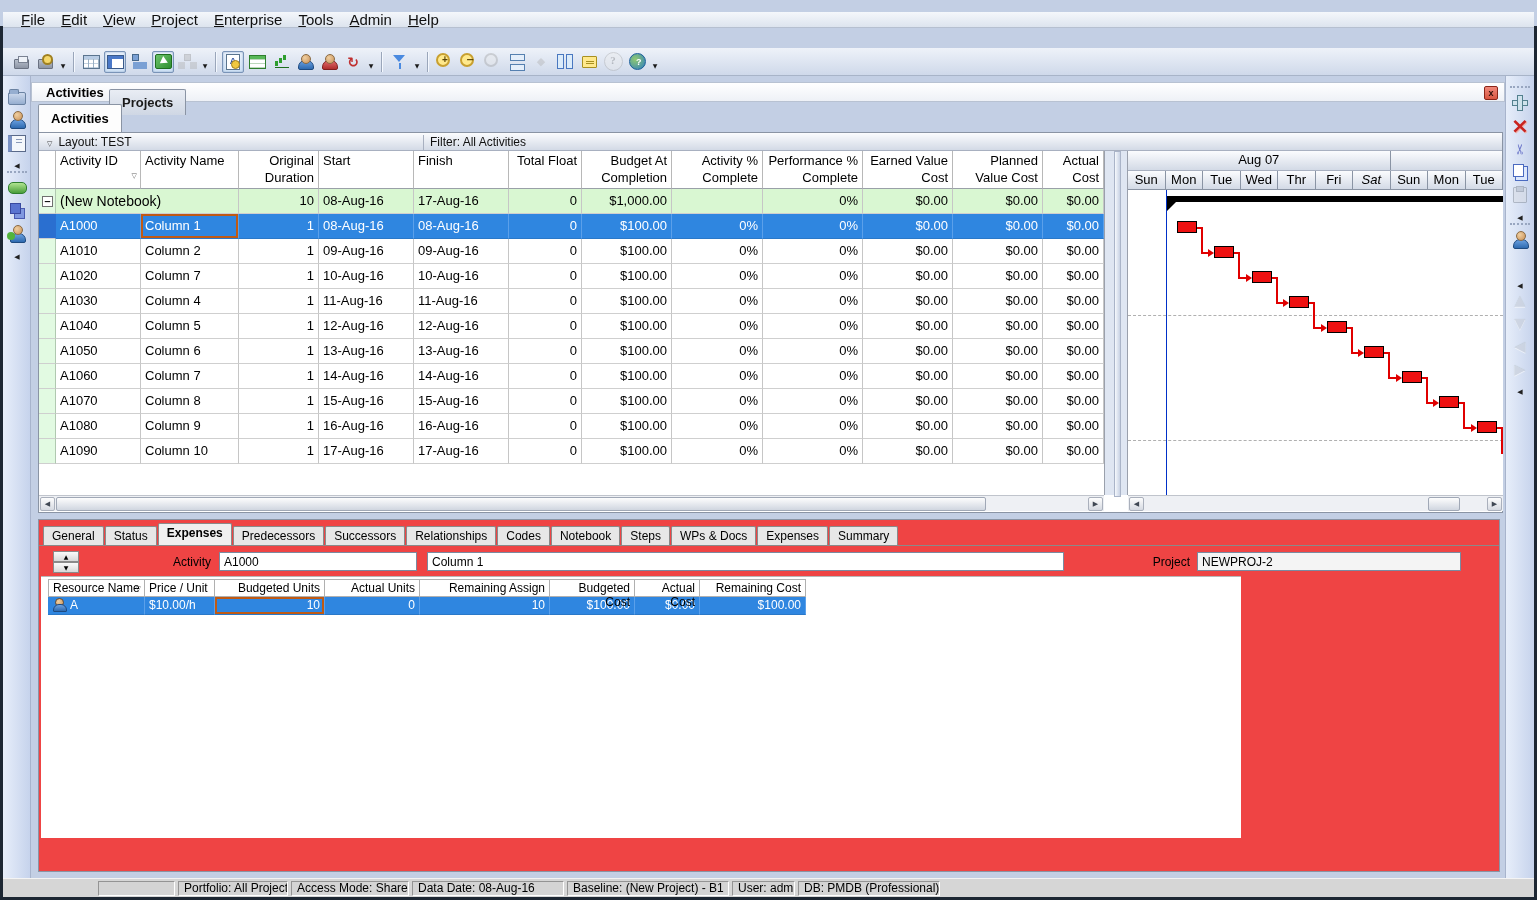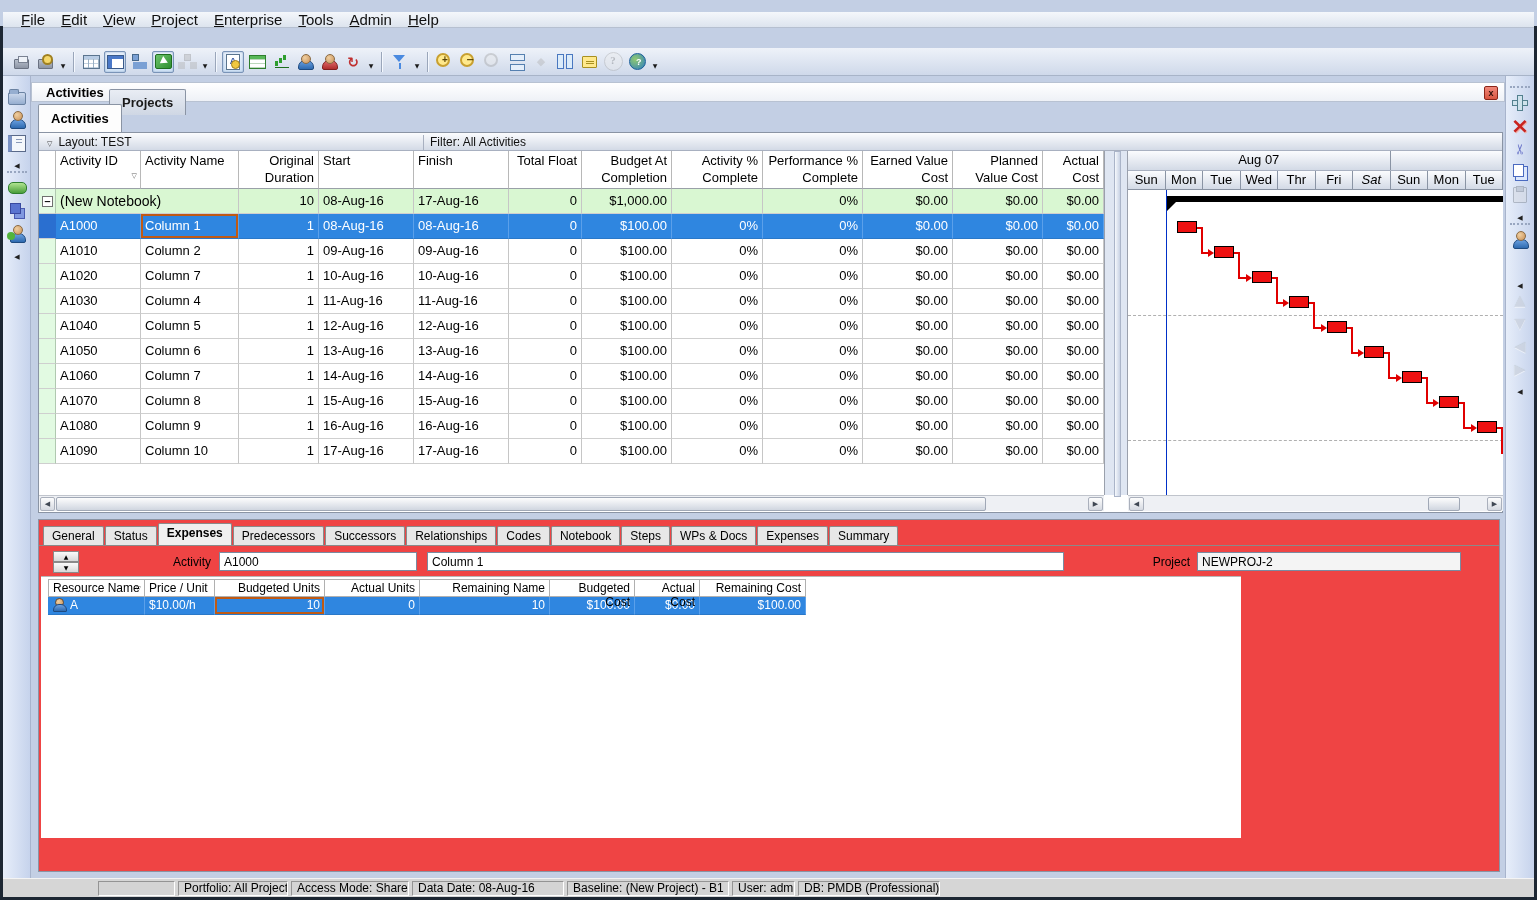--- a/index.html
+++ b/index.html
@@ -648,21 +648,21 @@
     <div class="dlabel" style="left:1095px;width:56px">Project</div>
     <input class="dinput ro" style="left: 1158px; width: 264px;" value="NEWPROJ-2">
 
     <div id="rwhite">
       <div id="rgrid">
         <div id="rhdr" class="rgrow">
             <div class="rhcell">Resource Name<span class="sortglyph">▽</span></div>
             <div class="rhcell">Price / Unit</div>
             <div class="rhcell r">Budgeted Units</div>
             <div class="rhcell r">Actual Units</div>
-            <div class="rhcell r">Remaining Name</div>
+            <div class="rhcell r">Remaining Assign</div>
             <div class="rhcell r">Budgeted Cost</div>
             <div class="rhcell r">Actual Cost</div>
             <div class="rhcell r">Remaining Cost</div>
           </div>
         <div id="rrows">
             <div class="rgrow">
               <div class="rcell"><span class="rperson"></span>A</div>
               <div class="rcell">$10.00/h</div>
               <div class="rcell r focuscell">10</div>
               <div class="rcell r">0</div>

